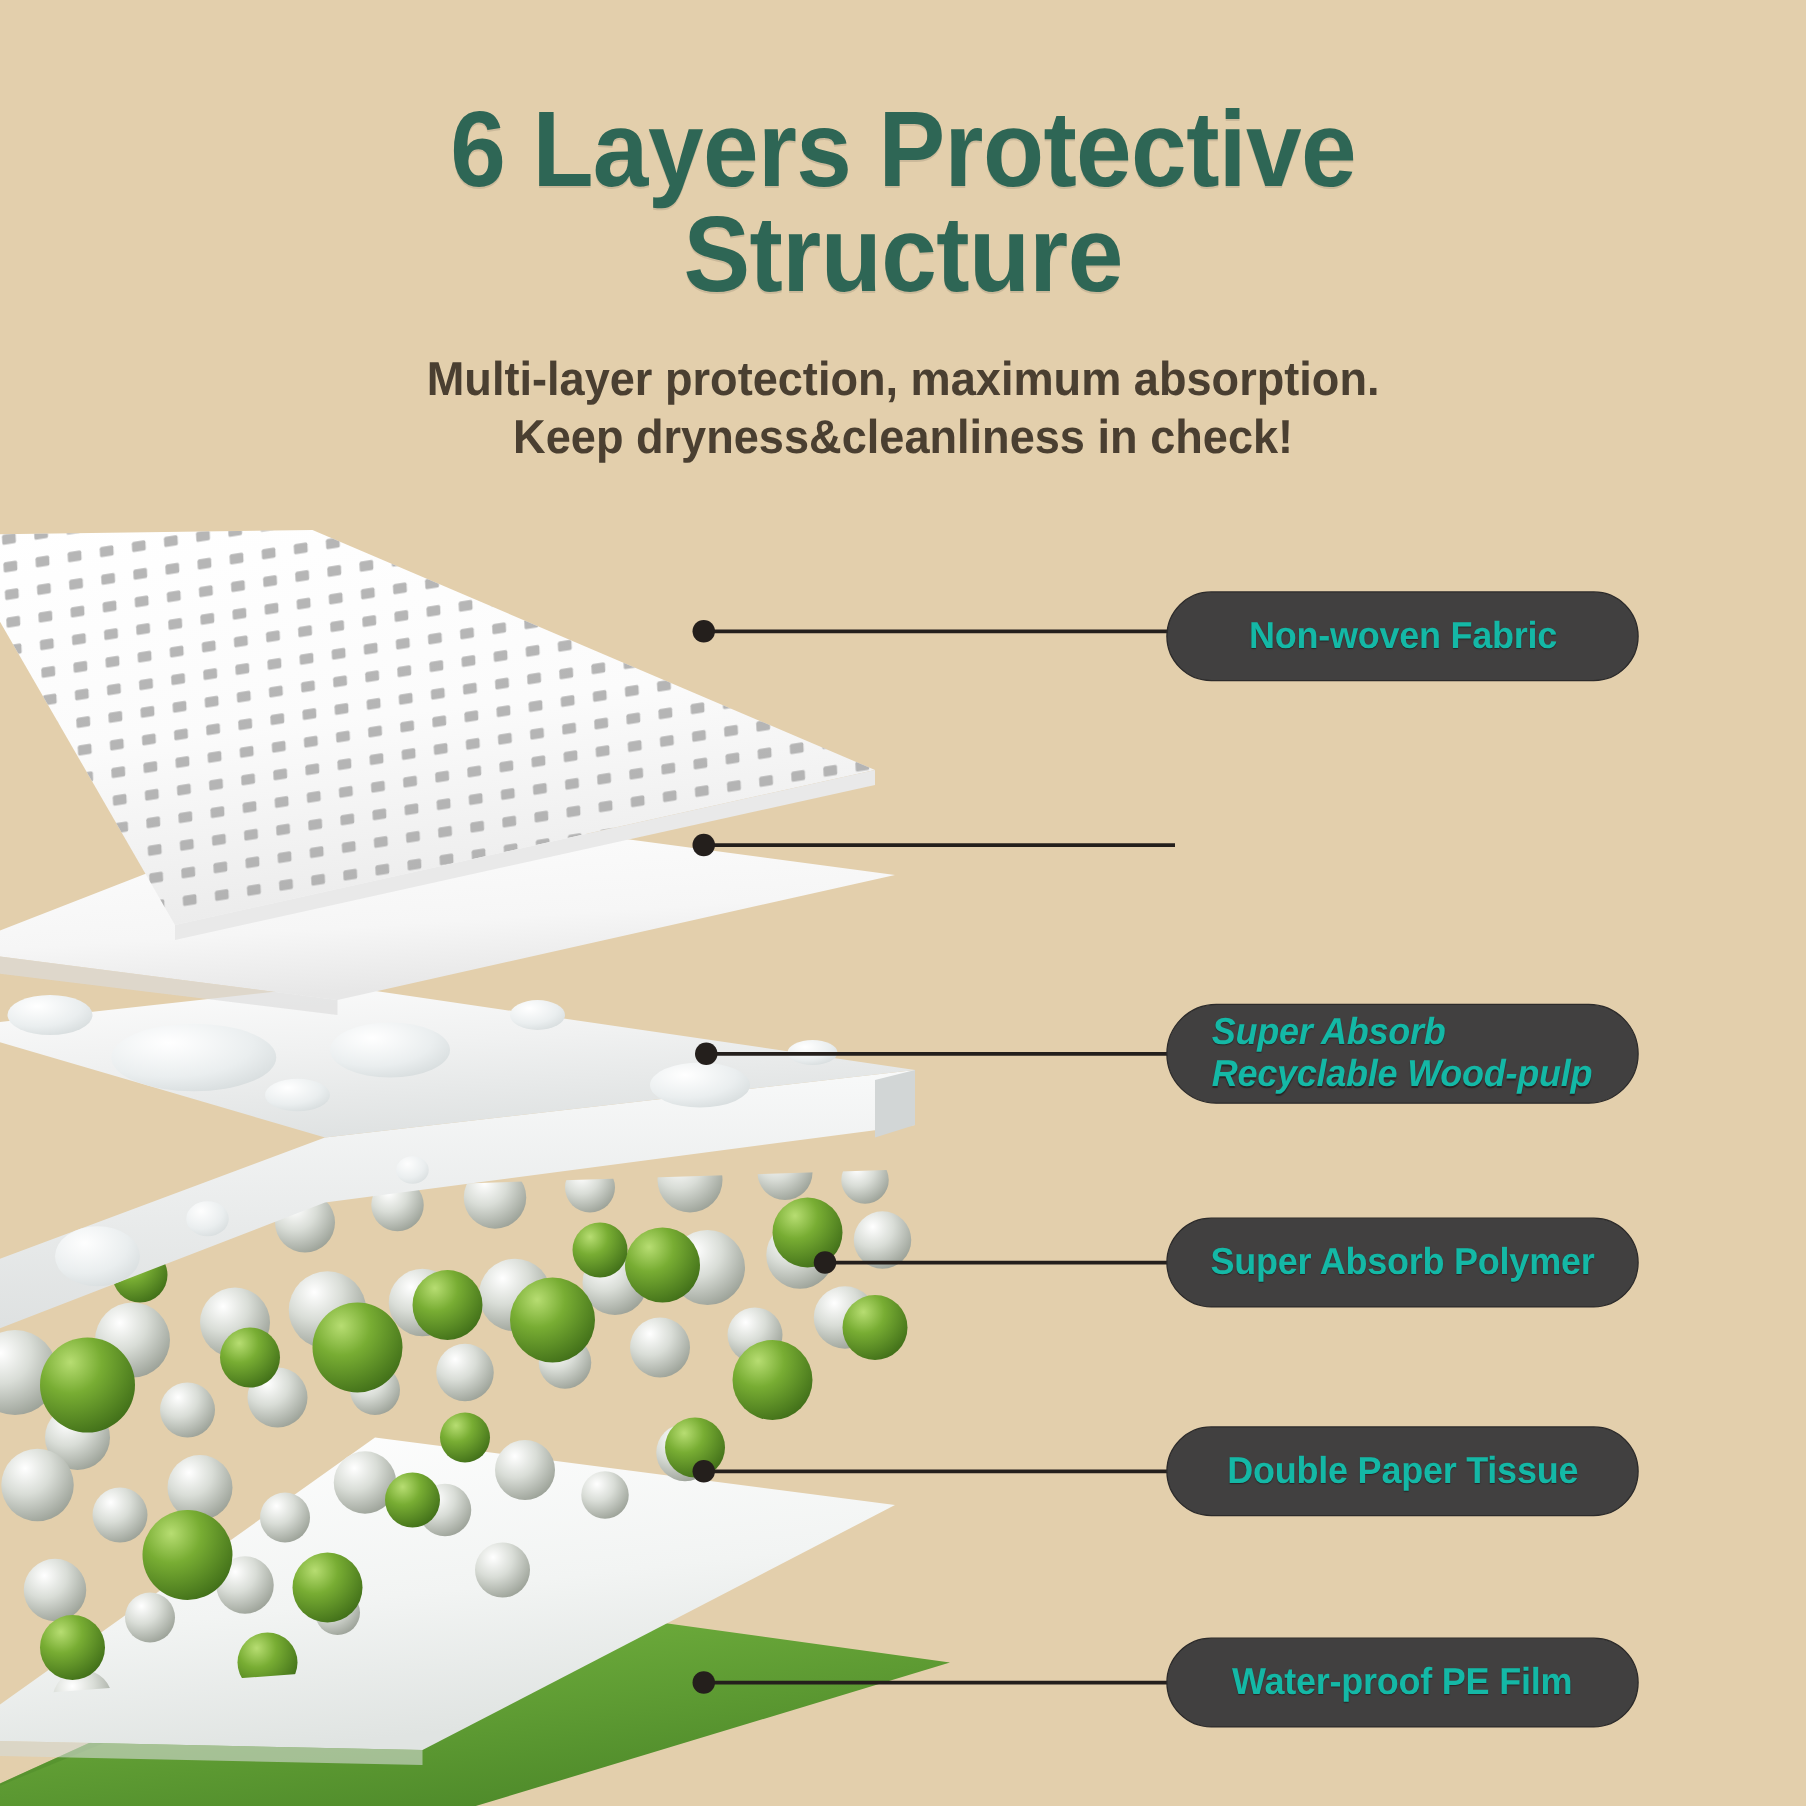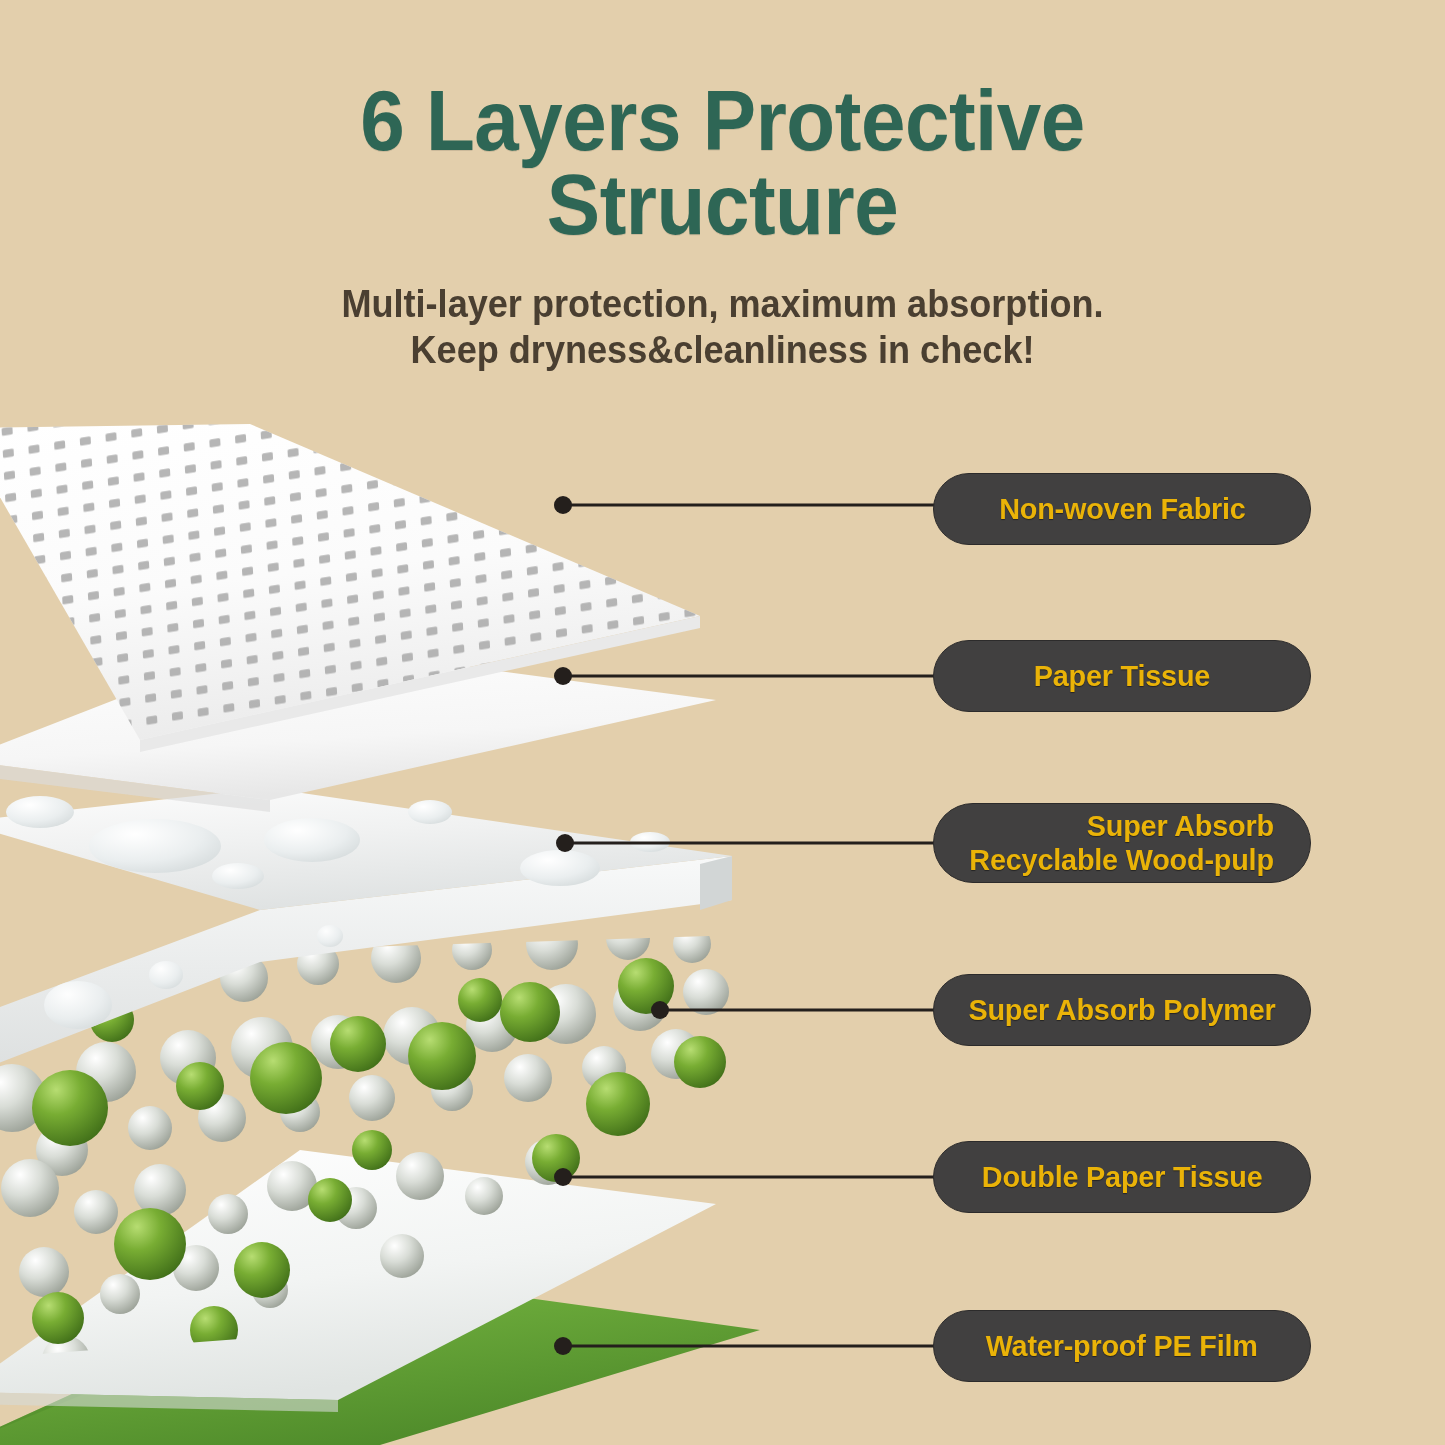--- a/index.html
+++ b/index.html
@@ -71,25 +71,25 @@
   }
 
   
   .pill {
     position: absolute;
     left: 933px;
     width: 378px;
     background: #414040;
     border: 1.5px solid #2c2b2b;
     border-radius: 999px;
-    color: #eab308;
+    color: #14b8a6;
     display: flex;
     align-items: center;
     justify-content: center;
-    text-align: right;
+    text-align: left;
     box-sizing: border-box;
     z-index: 35;
     padding: 0 14px;
   }
   .pill-text {
     font-size: 30px;
     font-weight: 700;
     line-height: 1.12;
     letter-spacing: -0.2px;
     transform: scaleX(0.96);
@@ -313,25 +313,22 @@
     <h1 id="title">6 Layers Protective
 Structure</h1>
     <p id="subtitle">Multi-layer protection, maximum absorption.
 Keep dryness&amp;cleanliness in check!</p>
   </div>
 
   <div class="pill" style="top:473px;height:72px;">
     <span class="pill-text">Non-woven Fabric</span>
   </div>
 
-  <div class="pill" style="top:640px;height:72px;">
-    <span class="pill-text">Paper Tissue</span>
-  </div>
-
-  <div class="pill" style="top:803px;height:80px;">
+
+  <div class="pill" style="top:803px;height:80px;font-style:italic;">
     <span class="pill-text">Super Absorb
 Recyclable Wood-pulp</span>
   </div>
 
   <div class="pill" style="top:974px;height:72px;">
     <span class="pill-text">Super Absorb Polymer</span>
   </div>
 
   <div class="pill" style="top:1310px;height:72px;">
     <span class="pill-text">Water-proof PE Film</span>

